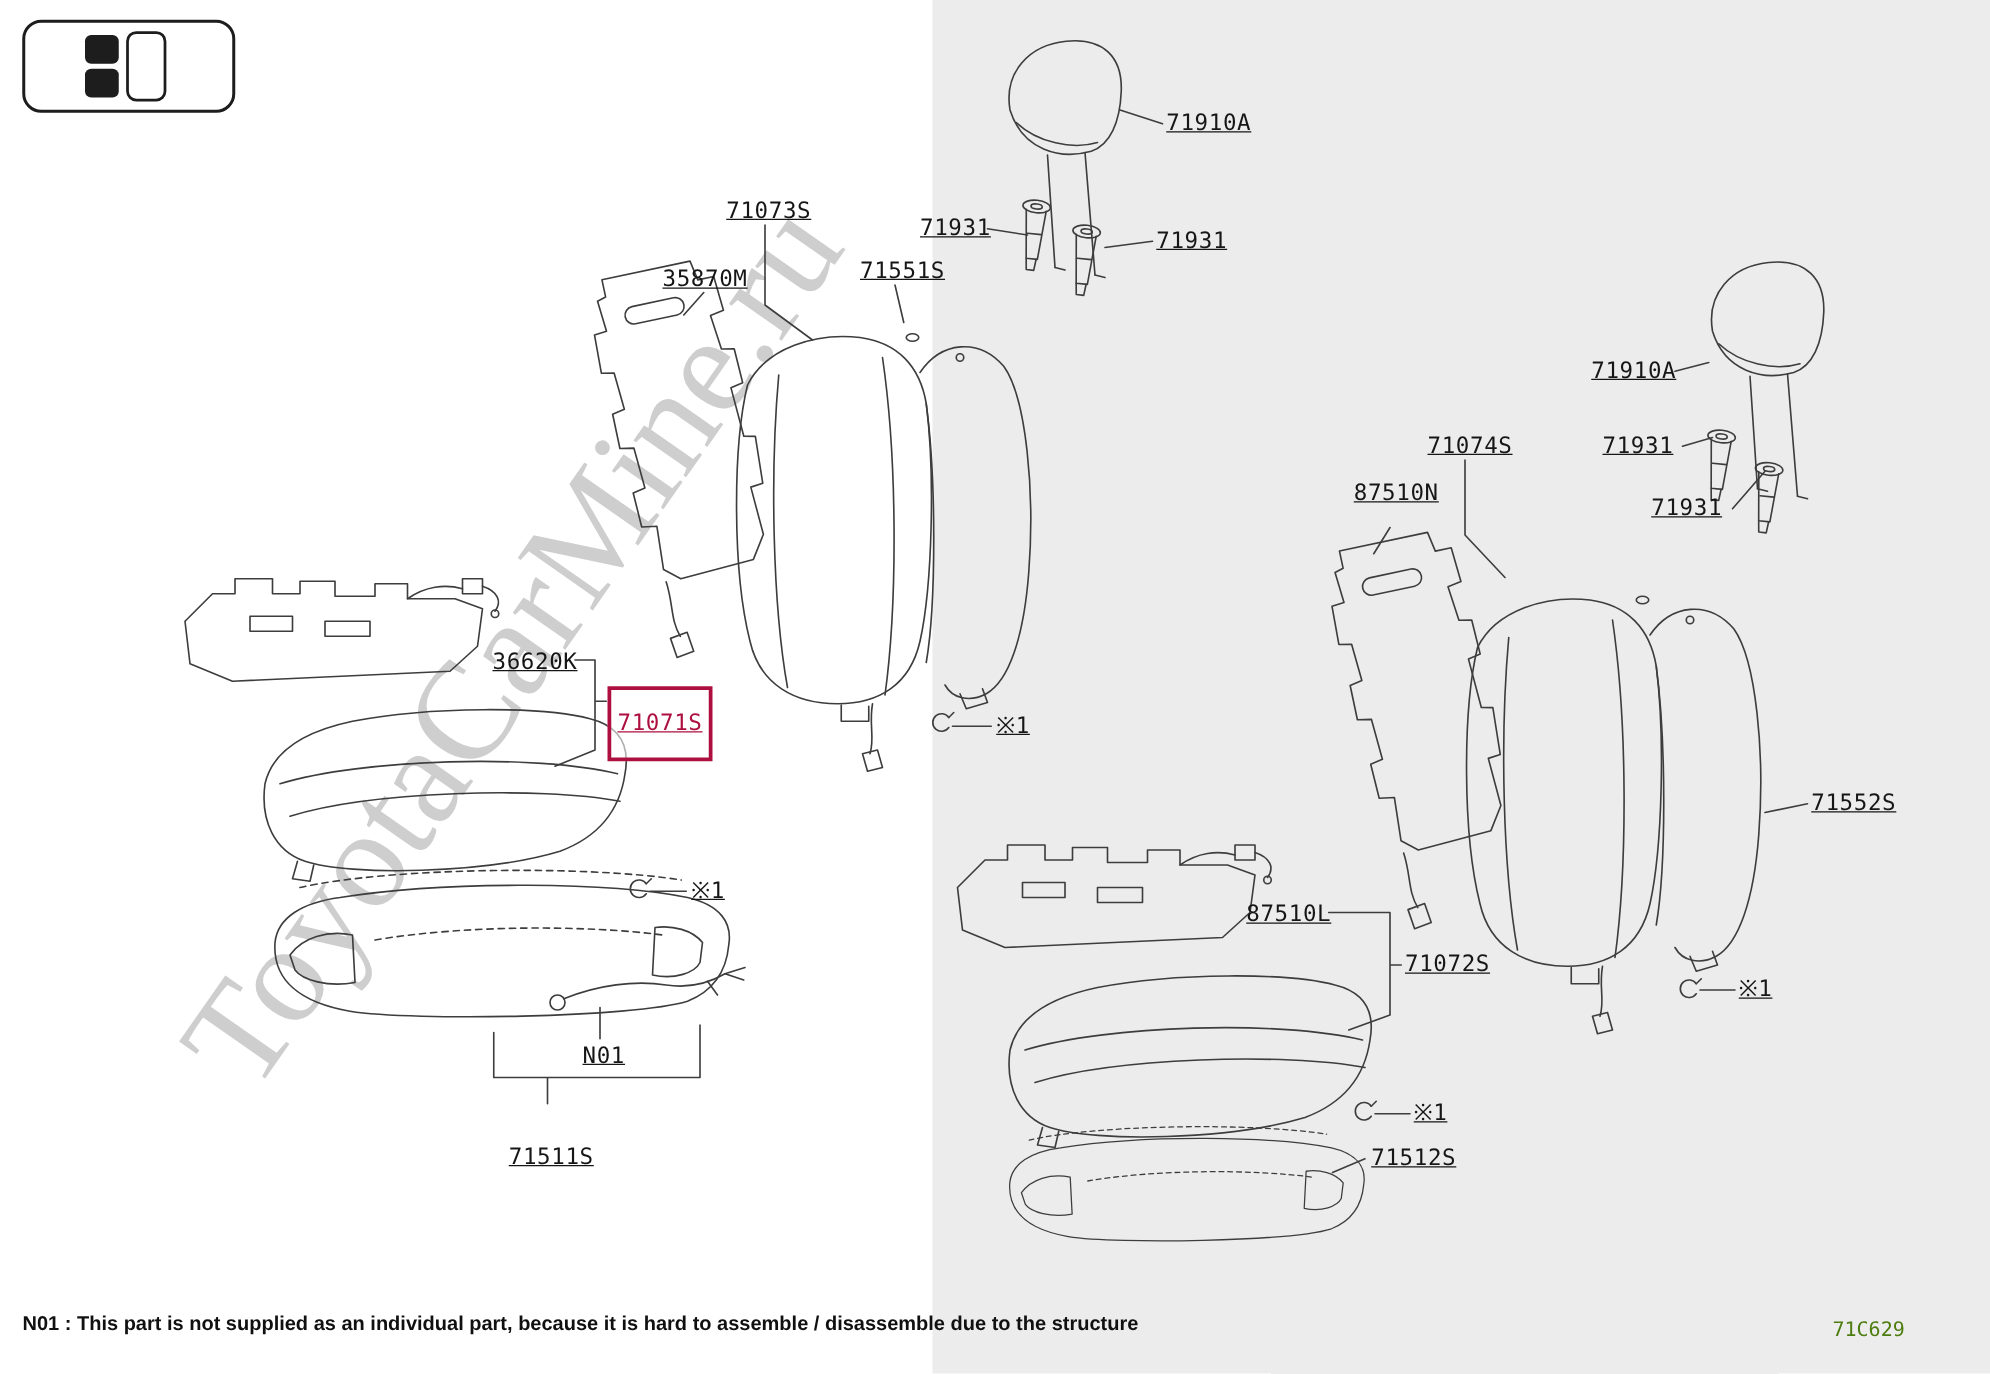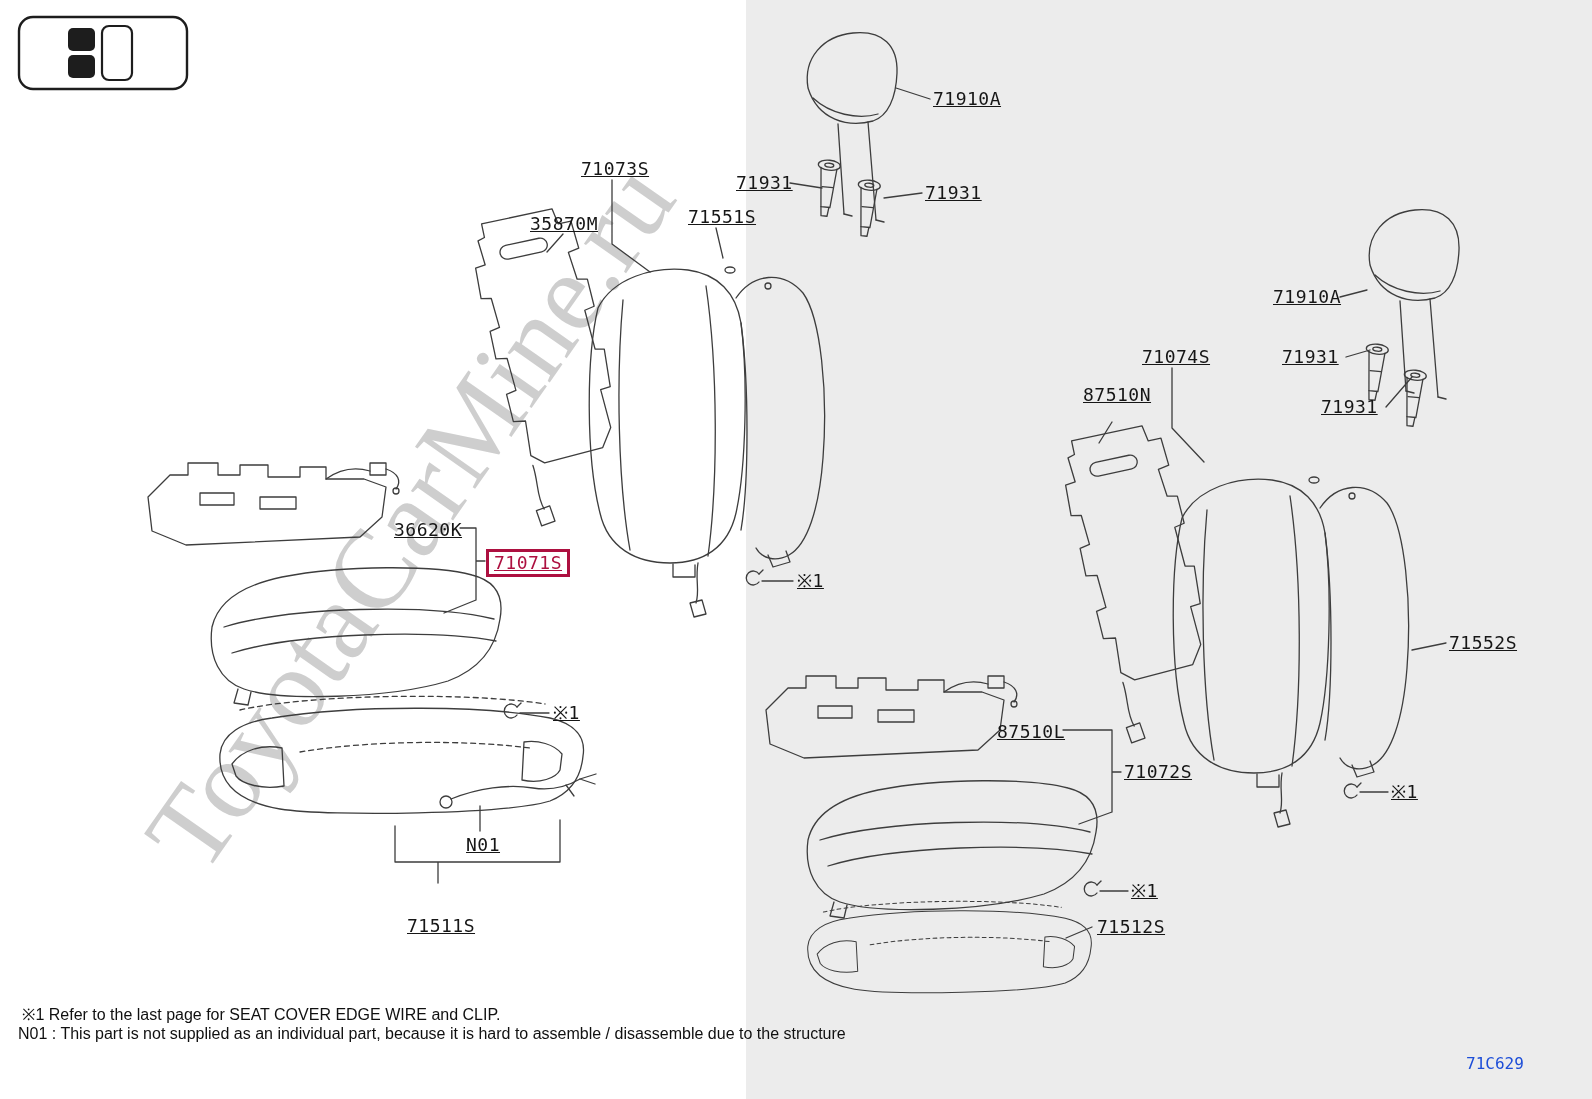--- a/index.html
+++ b/index.html
@@ -17,29 +17,29 @@
     color:rgba(115,115,115,0.35); transform:rotate(-55deg); white-space:nowrap;
     pointer-events:none;
   }
   svg.art { position:absolute; left:0; top:0; }
   svg.legend { position:absolute; left:16px; top:14px; }
   .plabel {
     position:absolute; font-size:18px; color:#161616; white-space:nowrap;
     letter-spacing:0.5px; line-height:22px;text-decoration:underline;
   }
   .plabel.highlight {
-    border:3px solid #ad1040; color:#ad1040; padding:0 5px; background:rgba(255,255,255,0.6);
+    border:3px solid #ad1040; color:#ad1040; padding:16px 5px; background:rgba(255,255,255,0.6);
   }
   .note {
     position:absolute; font-family:"Liberation Sans", sans-serif; font-size:16px;
     color:#101010; white-space:nowrap;
   }
   .note1 { left:22px; top:1003px; }
-  .note2 { left:18px; top:1025px; }
-  .code { position:absolute; left:1466px; top:1054px; font-size:16px; color:#1d4ed8; }
+  .note2 { left:18px; top:1051px;font-weight:bold; }
+  .code { position:absolute; left:1466px; top:1054px; font-size:16px; color:#4d7c0f; }
 </style>
 </head>
 <body>
 
 <div class="stage">
 
   <div class="right-bg"></div>
 
   <div class="watermark">ToyotaCarMine.ru</div>
 
@@ -187,18 +187,17 @@
   <div class="plabel" style="left:1449px;top:632px">71552S</div>
   <div class="plabel" style="left:553px;top:702px">※1</div>
   <div class="plabel" style="left:997px;top:721px">87510L</div>
   <div class="plabel" style="left:1124px;top:761px">71072S</div>
   <div class="plabel" style="left:1391px;top:781px">※1</div>
   <div class="plabel" style="left:466px;top:834px">N01</div>
   <div class="plabel" style="left:407px;top:915px">71511S</div>
   <div class="plabel" style="left:1131px;top:880px">※1</div>
   <div class="plabel" style="left:1097px;top:916px">71512S</div>
 
-  <div class="note note1">※1 Refer to the last page for SEAT COVER EDGE WIRE and CLIP.</div>
   <div class="note note2">N01 : This part is not supplied as an individual part, because it is hard to assemble / disassemble due to the structure</div>
 
   <div class="code">71C629</div>
 
 </div>
 
 </body></html>

